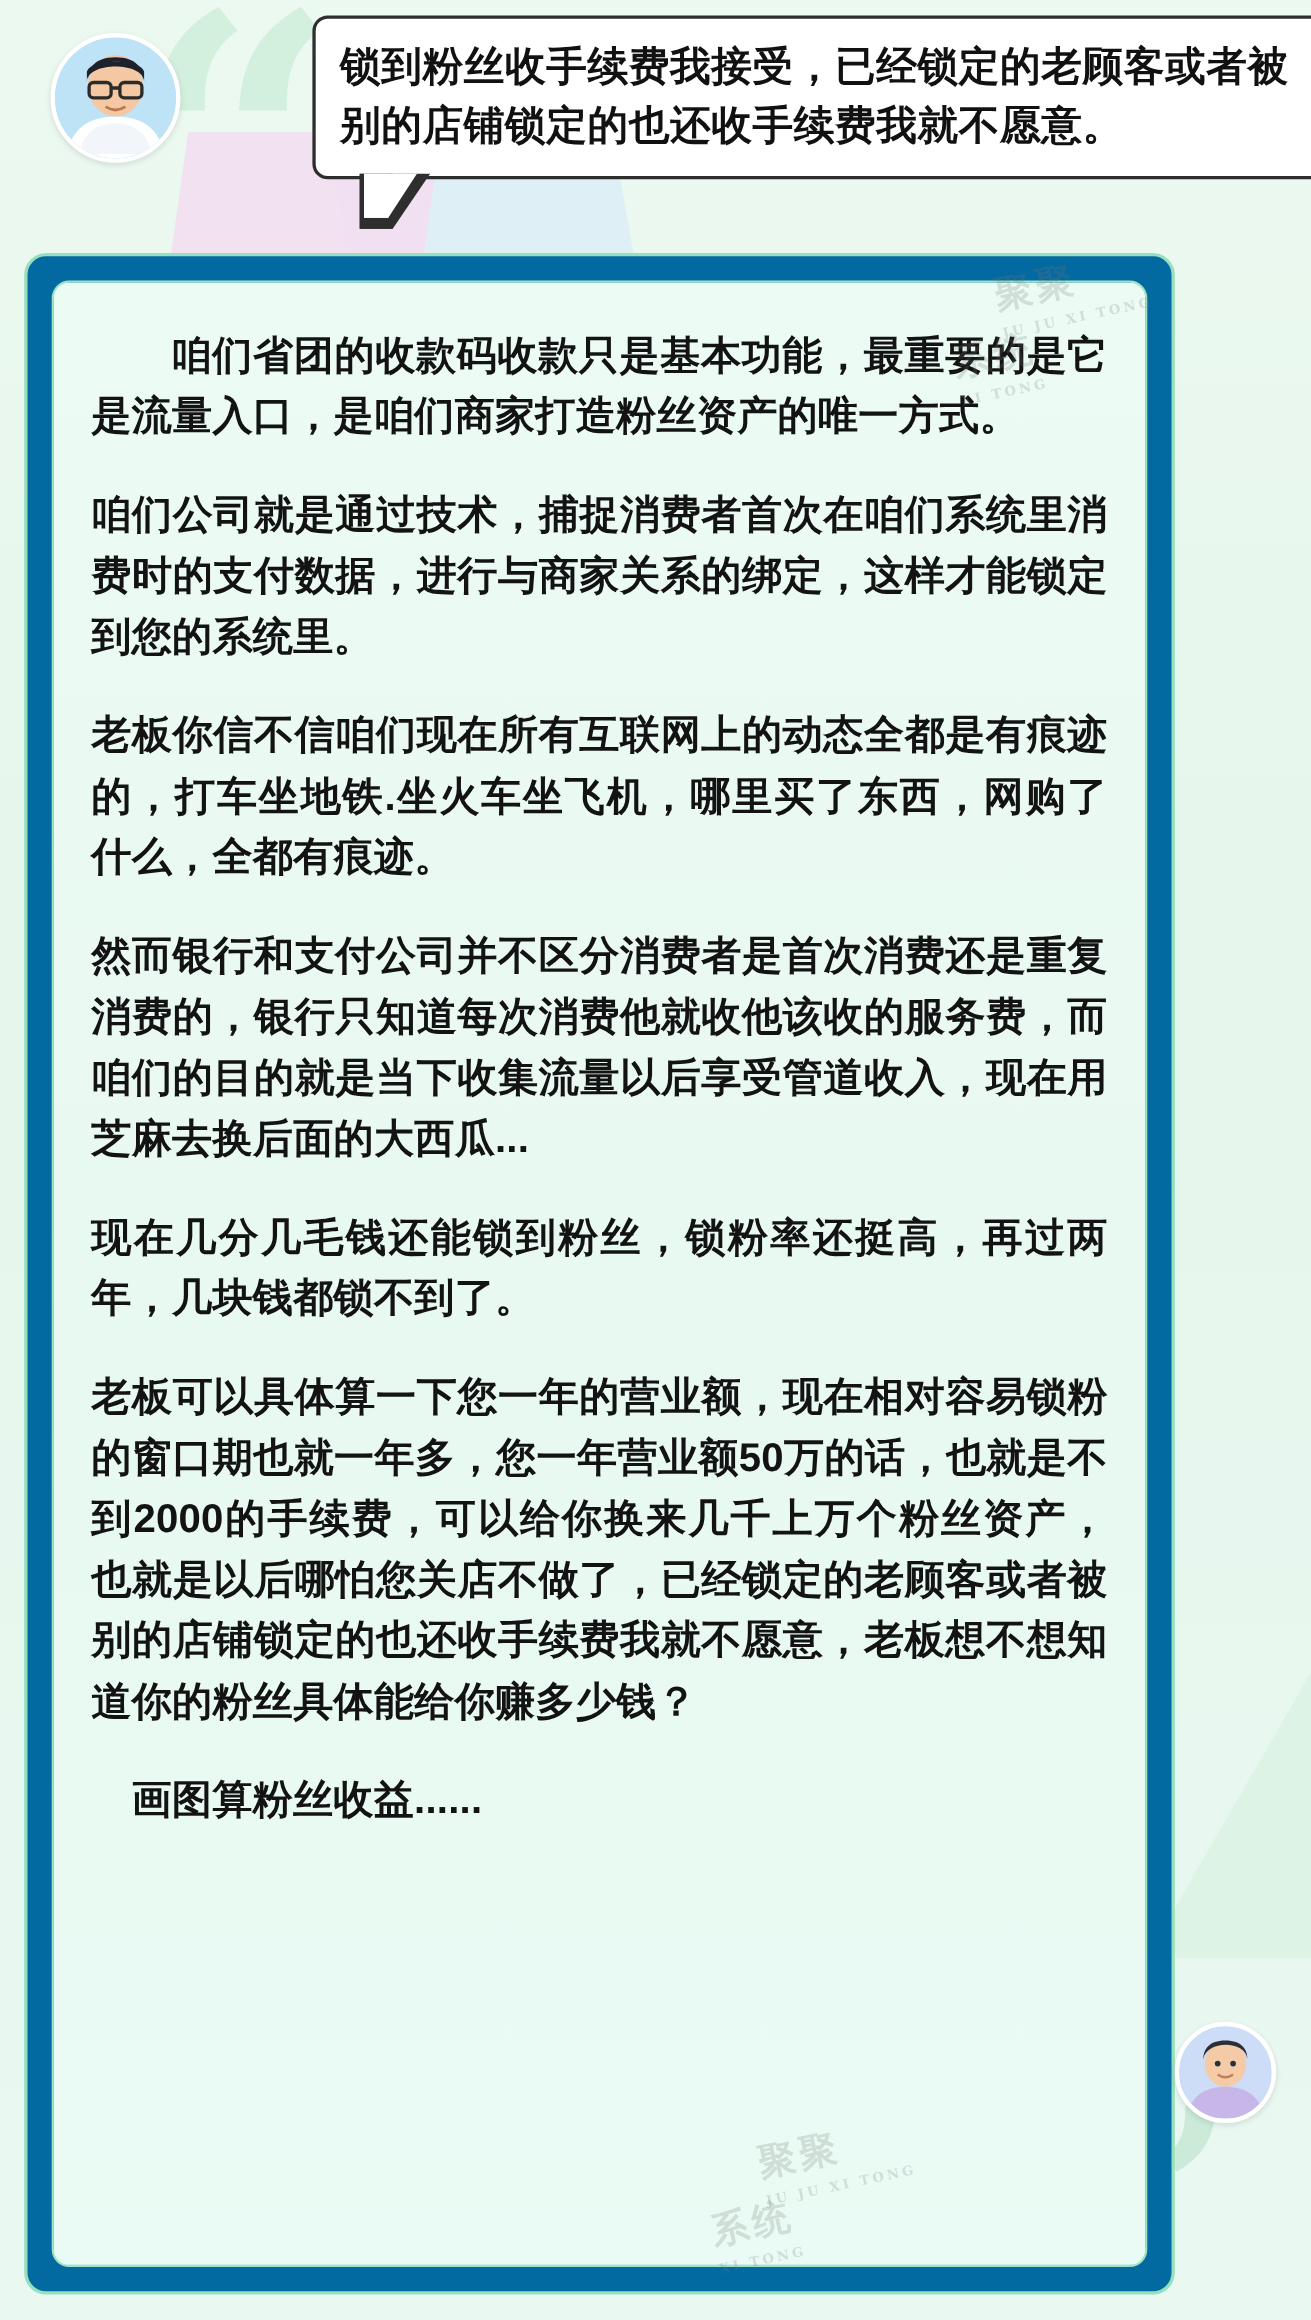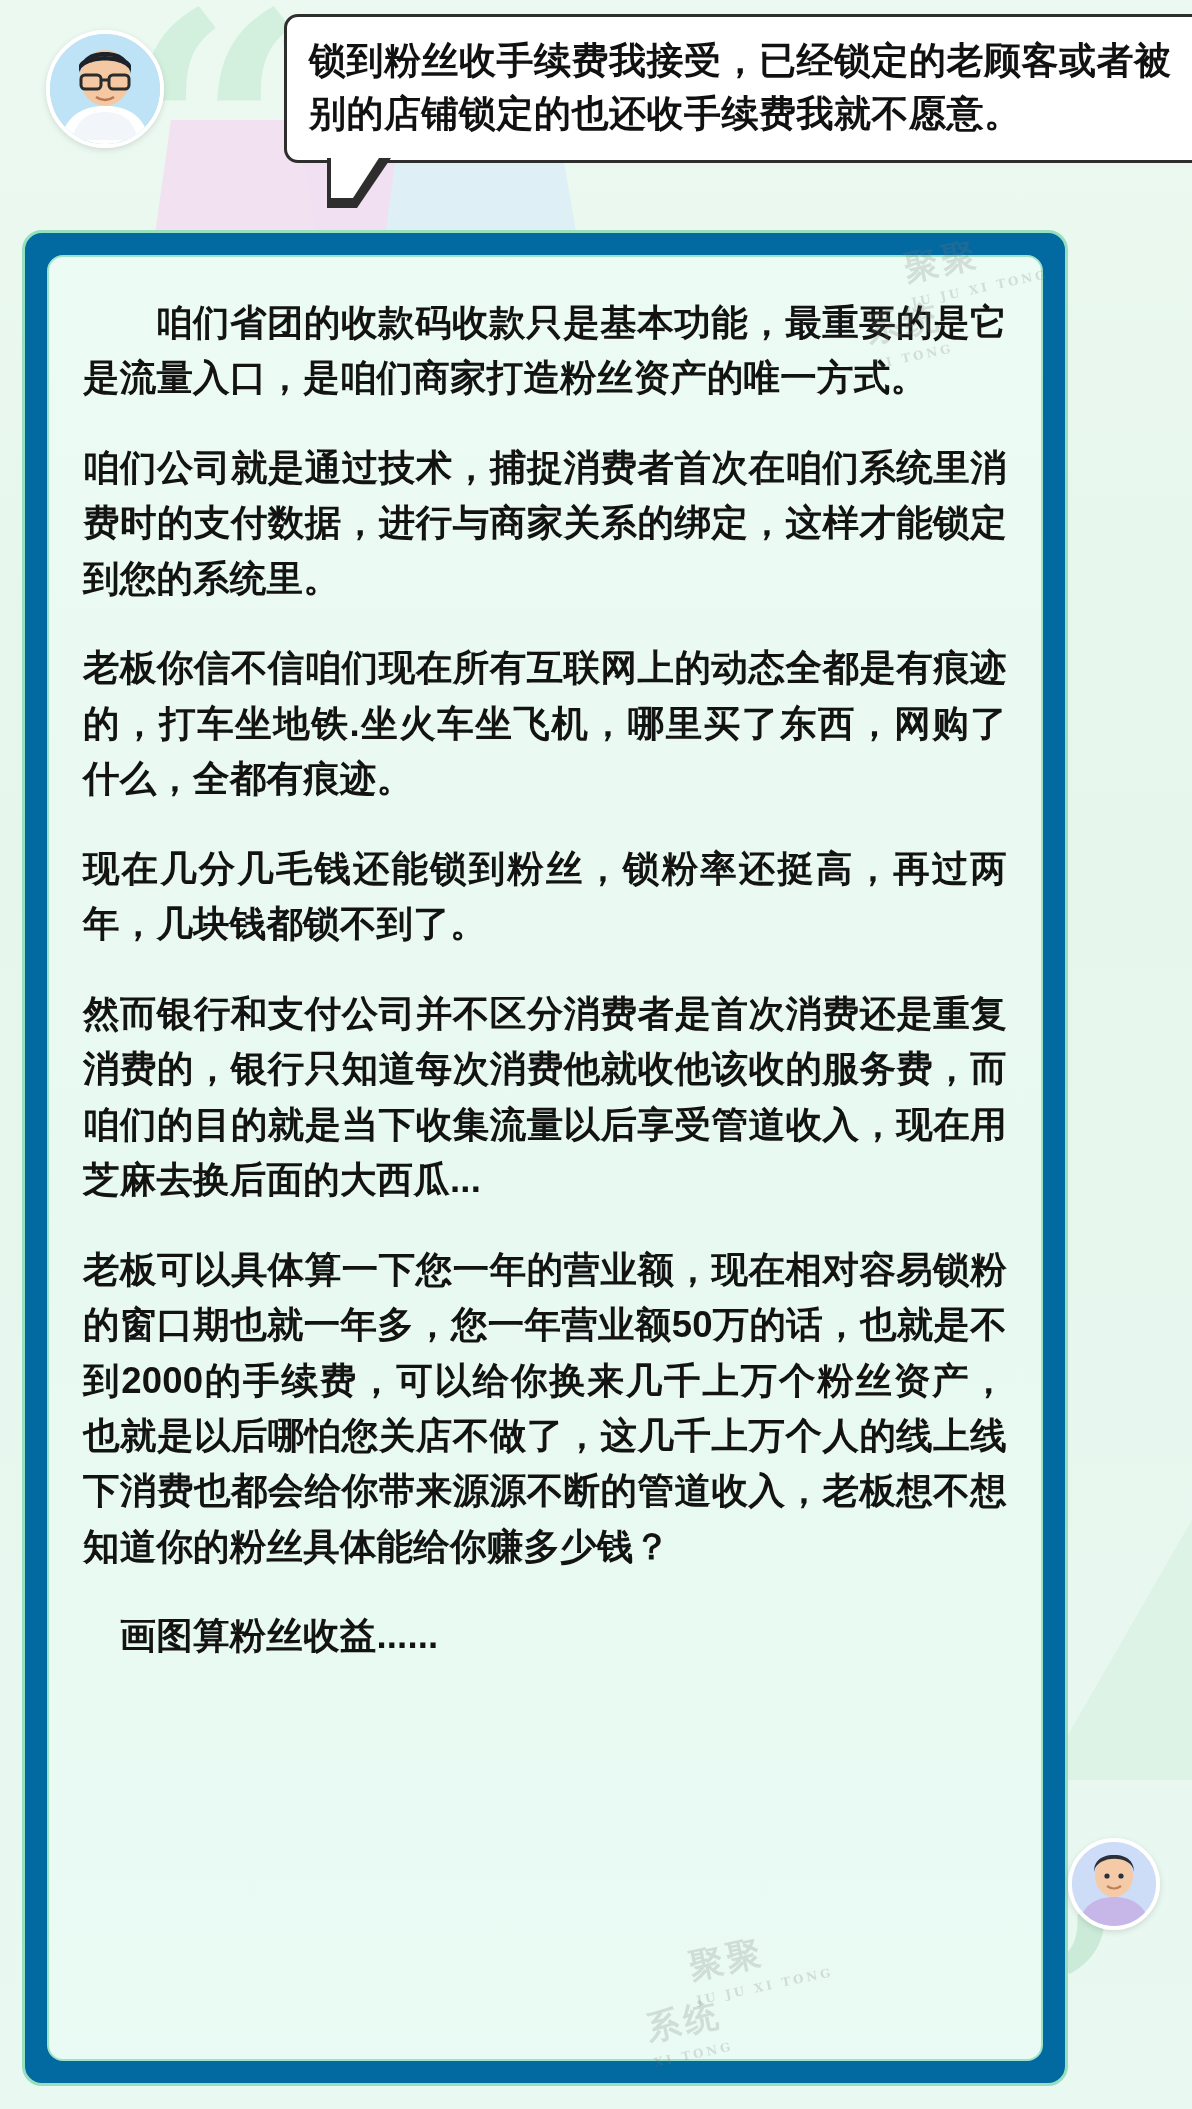--- a/index.html
+++ b/index.html
@@ -240,23 +240,23 @@
   <div class="bubble-text">锁到粉丝收手续费我接受，已经锁定的老顾客或者被别的店铺锁定的也还收手续费我就不愿意。</div>
   <div class="bubble-tail-outer"></div>
   <div class="bubble-tail-inner"></div>
 </div>
 
 <div class="card-outer">
   <div class="card-inner">
     <p class="para first">咱们省团的收款码收款只是基本功能，最重要的是它是流量入口，是咱们商家打造粉丝资产的唯一方式。</p>
     <p class="para">咱们公司就是通过技术，捕捉消费者首次在咱们系统里消费时的支付数据，进行与商家关系的绑定，这样才能锁定到您的系统里。</p>
     <p class="para">老板你信不信咱们现在所有互联网上的动态全都是有痕迹的，打车坐地铁.坐火车坐飞机，哪里买了东西，网购了什么，全都有痕迹。</p>
+    <p class="para">然而银行和支付公司并不区分消费者是首次消费还是重复消费的，银行只知道每次消费他就收他该收的服务费，而咱们的目的就是当下收集流量以后享受管道收入，现在用芝麻去换后面的大西瓜...</p>
     <p class="para">现在几分几毛钱还能锁到粉丝，锁粉率还挺高，再过两年，几块钱都锁不到了。</p>
-    <p class="para">然而银行和支付公司并不区分消费者是首次消费还是重复消费的，银行只知道每次消费他就收他该收的服务费，而咱们的目的就是当下收集流量以后享受管道收入，现在用芝麻去换后面的大西瓜...</p>
-    <p class="para">老板可以具体算一下您一年的营业额，现在相对容易锁粉的窗口期也就一年多，您一年营业额50万的话，也就是不到2000的手续费，可以给你换来几千上万个粉丝资产，也就是以后哪怕您关店不做了，这几千上万个人的线上线下消费也都会给你带来源源不断的管道收入，老板想不想知道你的粉丝具体能给你赚多少钱？</p>
+    <p class="para">老板可以具体算一下您一年的营业额，现在相对容易锁粉的窗口期也就一年多，您一年营业额50万的话，也就是不到2000的手续费，可以给你换来几千上万个粉丝资产，也就是以后哪怕您关店不做了，已经锁定的老顾客或者被别的店铺锁定的也还收手续费我就不愿意，老板想不想知道你的粉丝具体能给你赚多少钱？</p>
     <p class="para last">画图算粉丝收益......</p>
   </div>
 </div>
 
 <div class="avatar-bot">
   <svg class="face" viewBox="0 0 84 84">
     <circle cx="42" cy="42" r="42" fill="#cdddf7"></circle>
     <path d="M6 84 C10 63 24 55 42 55 C60 55 74 63 78 84 Z" fill="#c7b7e8"></path>
     <ellipse cx="42" cy="34" rx="19" ry="21" fill="#f5cba7"></ellipse>
     <path d="M22 30 C24 13 60 12 62 30 C62 21 57 13 42 13 C27 13 22 21 22 30 Z" fill="#2a2f3a"></path>

